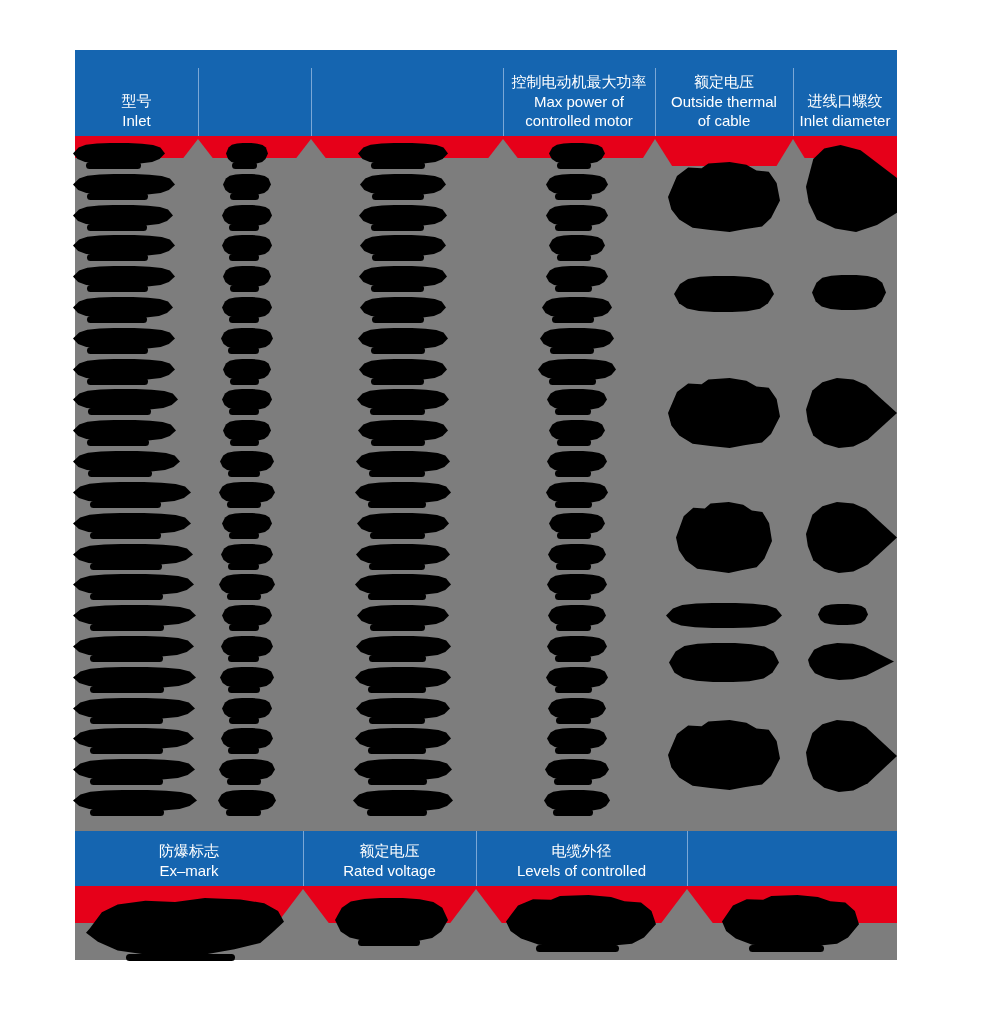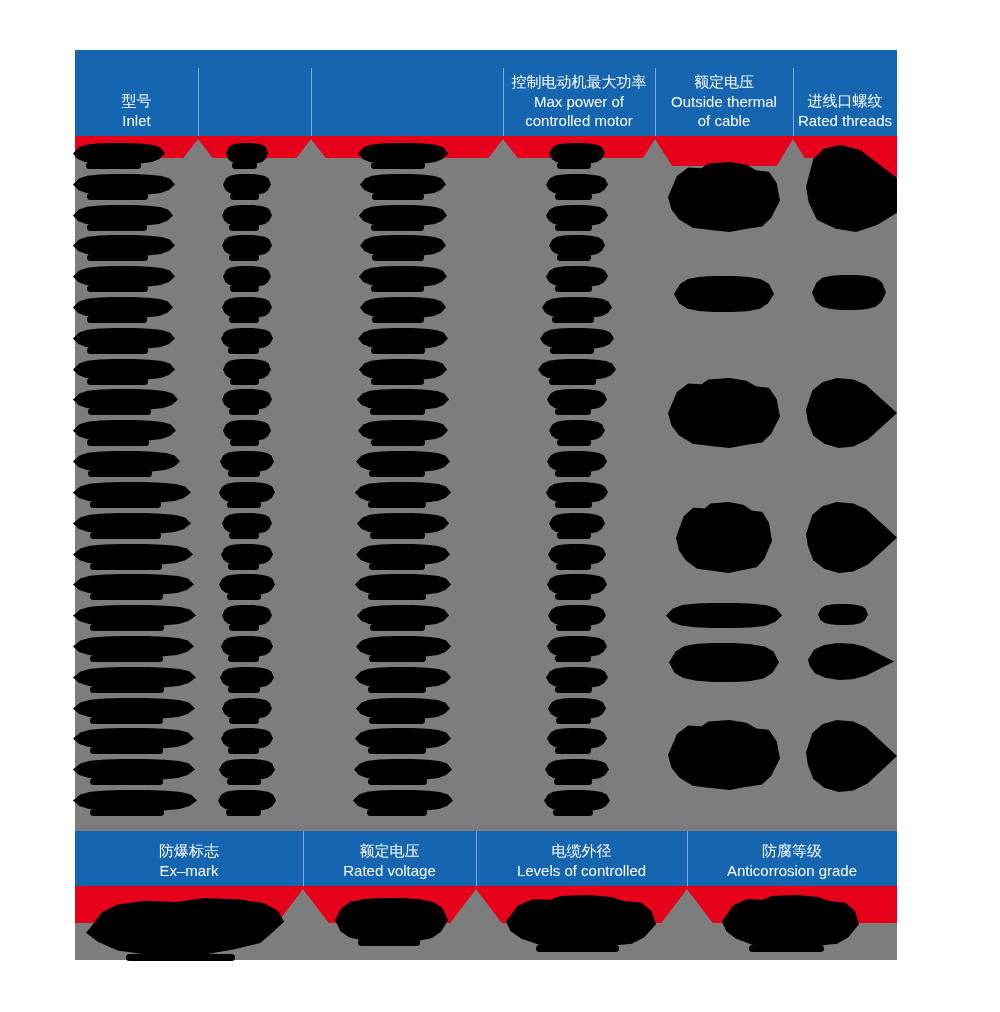--- a/index.html
+++ b/index.html
@@ -39,21 +39,21 @@
       <div class="he">Max power of
 controlled motor</div>
     </div>
     <div class="abs hcell" style="left: 655px; top: 50px; width: 138px; height: 86px;">
       <div class="hz">额定电压</div>
       <div class="he">Outside thermal
 of cable</div>
     </div>
     <div class="abs hcell" style="left: 793px; top: 50px; width: 104px; height: 86px;">
       <div class="hz">进线口螺纹</div>
-      <div class="he">Rated threads</div>
+      <div class="he">Inlet diameter</div>
     </div>
     <div class="abs vdiv" style="left: 198px; top: 68px; height: 68px; background: rgb(122, 167, 214);"></div>
     <div class="abs vdiv" style="left: 311px; top: 68px; height: 68px; background: rgb(122, 167, 214);"></div>
     <div class="abs vdiv" style="left: 503px; top: 68px; height: 68px; background: rgb(122, 167, 214);"></div>
     <div class="abs vdiv" style="left: 655px; top: 68px; height: 68px; background: rgb(122, 167, 214);"></div>
     <div class="abs vdiv" style="left: 793px; top: 68px; height: 68px; background: rgb(122, 167, 214);"></div>
     <div class="abs notch" style="left: 181px; top: 136px; border-left-width: 17px; border-right-width: 17px; border-bottom-width: 22px; border-bottom-color: rgb(125, 125, 125);"></div>
     <div class="abs notch" style="left: 294px; top: 136px; border-left-width: 17px; border-right-width: 17px; border-bottom-width: 22px; border-bottom-color: rgb(125, 125, 125);"></div>
     <div class="abs notch" style="left: 486px; top: 136px; border-left-width: 17px; border-right-width: 17px; border-bottom-width: 22px; border-bottom-color: rgb(125, 125, 125);"></div>
     <div class="abs notch" style="left: 636px; top: 136px; border-left-width: 19px; border-right-width: 19px; border-bottom-width: 30px; border-bottom-color: rgb(125, 125, 125);"></div>
@@ -255,24 +255,20 @@
       <div class="he">Ex–mark</div>
     </div>
     <div class="abs hcell" style="left: 303px; top: 831px; width: 173px; height: 55px;">
       <div class="hz">额定电压</div>
       <div class="he">Rated voltage</div>
     </div>
     <div class="abs hcell" style="left: 476px; top: 831px; width: 211px; height: 55px;">
       <div class="hz">电缆外径</div>
       <div class="he">Levels of controlled</div>
     </div>
-    <div class="abs hcell" style="left: 687px; top: 831px; width: 210px; height: 55px;">
-      <div class="hz">防腐等级</div>
-      <div class="he">Anticorrosion grade</div>
-    </div>
     <div class="abs vdiv" style="left: 303px; top: 831px; height: 55px; background: rgb(122, 167, 214);"></div>
     <div class="abs notch" style="left: 275px; top: 886px; border-left-width: 28px; border-right-width: 28px; border-bottom-width: 37px; border-bottom-color: rgb(125, 125, 125);"></div>
     <div class="abs vdiv" style="left: 476px; top: 831px; height: 55px; background: rgb(122, 167, 214);"></div>
     <div class="abs notch" style="left: 448px; top: 886px; border-left-width: 28px; border-right-width: 28px; border-bottom-width: 37px; border-bottom-color: rgb(125, 125, 125);"></div>
     <div class="abs vdiv" style="left: 687px; top: 831px; height: 55px; background: rgb(122, 167, 214);"></div>
     <div class="abs notch" style="left: 659px; top: 886px; border-left-width: 28px; border-right-width: 28px; border-bottom-width: 37px; border-bottom-color: rgb(125, 125, 125);"></div>
     <div class="abs blob exblob" style="left: 86px; top: 893px; width: 198px; height: 64px;"></div>
     <div class="abs bsub" style="left: 126px; top: 954px; width: 109px; height: 7px;"></div>
     <div class="abs blob lens" style="left: 335px; top: 898px; width: 113px; height: 44px;"></div>
     <div class="abs bsub" style="left: 358px; top: 939px; width: 62px; height: 7px;"></div>

